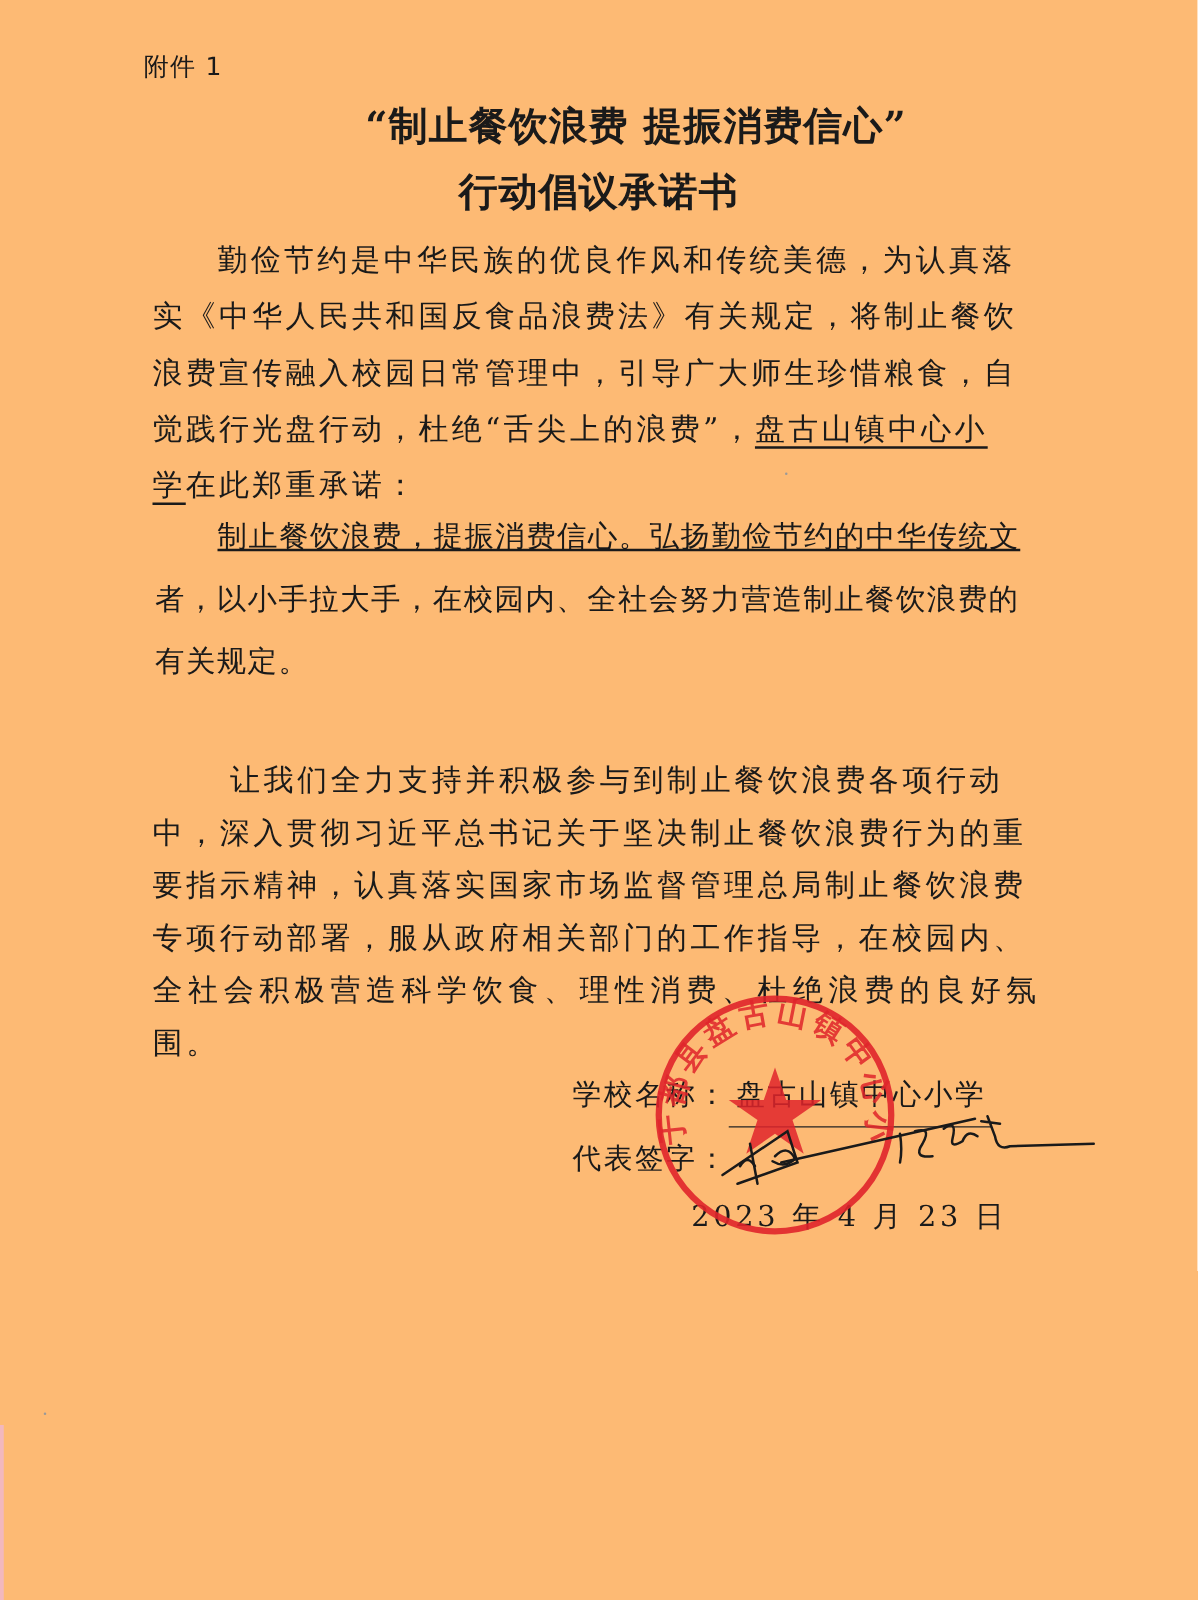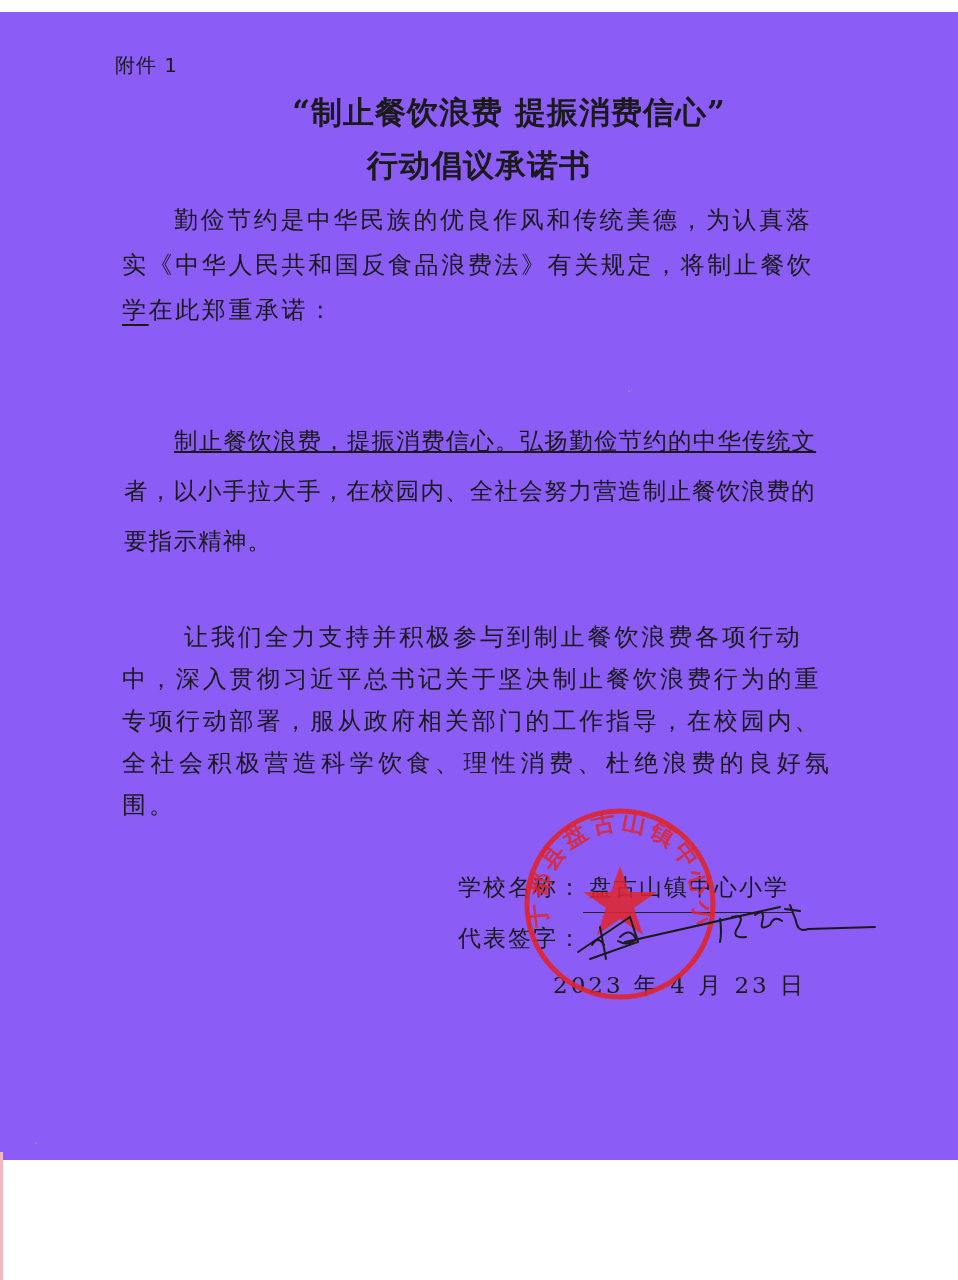--- a/index.html
+++ b/index.html
@@ -10,23 +10,23 @@
     body {
       width: 958px;
       height: 1280px;
       position: relative;
       overflow: hidden;
       font-family: "DejaVu Serif", "Liberation Serif", serif;
       color: #1a1a1a;
     }
     .page {
       position: absolute;
-      left: 0; top: 12px;
-      width: 958px; height: 1148px;
-      background: #8b5cf6;
+      left: 0; top: 0;
+      width: 958px; height: 1280px;
+      background: #fdba74;
     }
     .attachment {
       position: absolute;
       left: 115px; top: 40px;
       font-family: "DejaVu Sans", "Liberation Sans", sans-serif;
       font-size: 20px;
       letter-spacing: 1px;
     }
     .title {
       position: absolute;
@@ -113,32 +113,35 @@
 <div class="page">
 
   <div class="attachment">附件 1</div>
 
   <div class="title l1">“制止餐饮浪费  提振消费信心”</div>
   <div class="title l2">行动倡议承诺书</div>
 
   <div class="para p1">
     <p class="indent">勤俭节约是中华民族的优良作风和传统美德，为认真落</p>
     <p>实《中华人民共和国反食品浪费法》有关规定，将制止餐饮</p>
+    <p>浪费宣传融入校园日常管理中，引导广大师生珍惜粮食，自</p>
+    <p><span>觉践行光盘行动，杜绝“舌尖上的浪费”，</span><span class="u">盘古山镇中心小</span></p>
     <p><span class="u">学</span><span>在此郑重承诺：</span></p>
   </div>
 
   <div class="para p2">
     <p class="indent">制止餐饮浪费，提振消费信心。弘扬勤俭节约的中华传统文</p>
     <p>者，以小手拉大手，在校园内、全社会努力营造制止餐饮浪费的</p>
-    <p>要指示精神。</p>
+    <p>有关规定。</p>
   </div>
 
   <div class="para p3">
     <p class="indent">让我们全力支持并积极参与到制止餐饮浪费各项行动</p>
     <p>中，深入贯彻习近平总书记关于坚决制止餐饮浪费行为的重</p>
+    <p>要指示精神，认真落实国家市场监督管理总局制止餐饮浪费</p>
     <p>专项行动部署，服从政府相关部门的工作指导，在校园内、</p>
     <p>全社会积极营造科学饮食、理性消费、杜绝浪费的良好氛围。</p>
   </div>
 
   <div class="sign school">
     <span>学校名称：</span><span class="val">盘古山镇中心小学</span>
   </div>
   <div class="sign rep">
     <span>代表签字：</span>
   </div>

